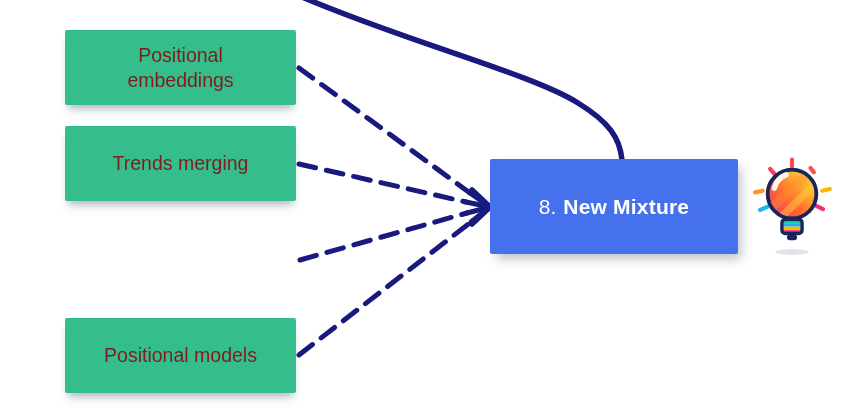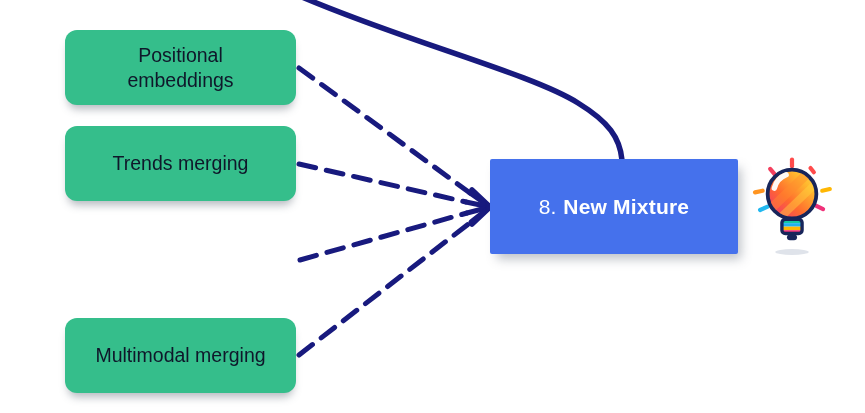--- a/index.html
+++ b/index.html
@@ -3,23 +3,23 @@
 <meta charset="utf-8">
 <style>
   html,body{margin:0;padding:0;background:#ffffff;}
   .stage{
     position:relative;width:865px;height:413px;background:#ffffff;overflow:hidden;
     font-family:"Liberation Sans",sans-serif;
   }
   .layer{position:absolute;left:0;top:0;width:865px;height:413px;pointer-events:none;}
   .branch{
     position:absolute;left:65px;width:231px;height:75px;
-    background:#35be8b;border-radius:12px;
+    background:#35be8b;border-radius:2px;
     display:flex;align-items:center;justify-content:center;text-align:center;
-    color:#0f172a;font-size:19.5px;line-height:1.28;
+    color:#7f1d1d;font-size:19.5px;line-height:1.28;
     box-shadow:0 7px 8px -3px rgba(70,80,95,.40);
   }
   .b1{top:30px}.b2{top:126px}.b3{top:222px}.b4{top:318px}
   .narrow{max-width:150px;display:inline-block;}
   .center-node{
     position:absolute;left:490px;top:159px;width:248px;height:95px;
     background:#4571ec;border-radius:2px;
     display:flex;align-items:center;justify-content:center;
     color:#ffffff;font-size:21px;
     box-shadow:5px 7px 10px -2px rgba(85,95,110,.38);
@@ -55,21 +55,21 @@
     <polyline points="472,190 490,207 472,224" fill="none" stroke="#181a7e" stroke-width="5.5" stroke-linecap="round" stroke-linejoin="round"></polyline>
   </svg>
 
   <div class="branch b1">
     <span class="narrow">Positional embeddings</span>
   </div>
   <div class="branch b2">
     <span>Trends merging</span>
   </div>
   <div class="branch b4">
-    <span>Multimodal merging</span>
+    <span>Positional models</span>
   </div>
 
   <div class="center-node">
     <span class="num">8.</span>
     <span class="lbl">New Mixture</span>
   </div>
 
   <svg class="bulb" width="84" height="115" viewBox="0 0 100 120" aria-hidden="true">
     <defs>
       <linearGradient id="bulbGrad" x1="0" y1="1" x2="1" y2="0">

